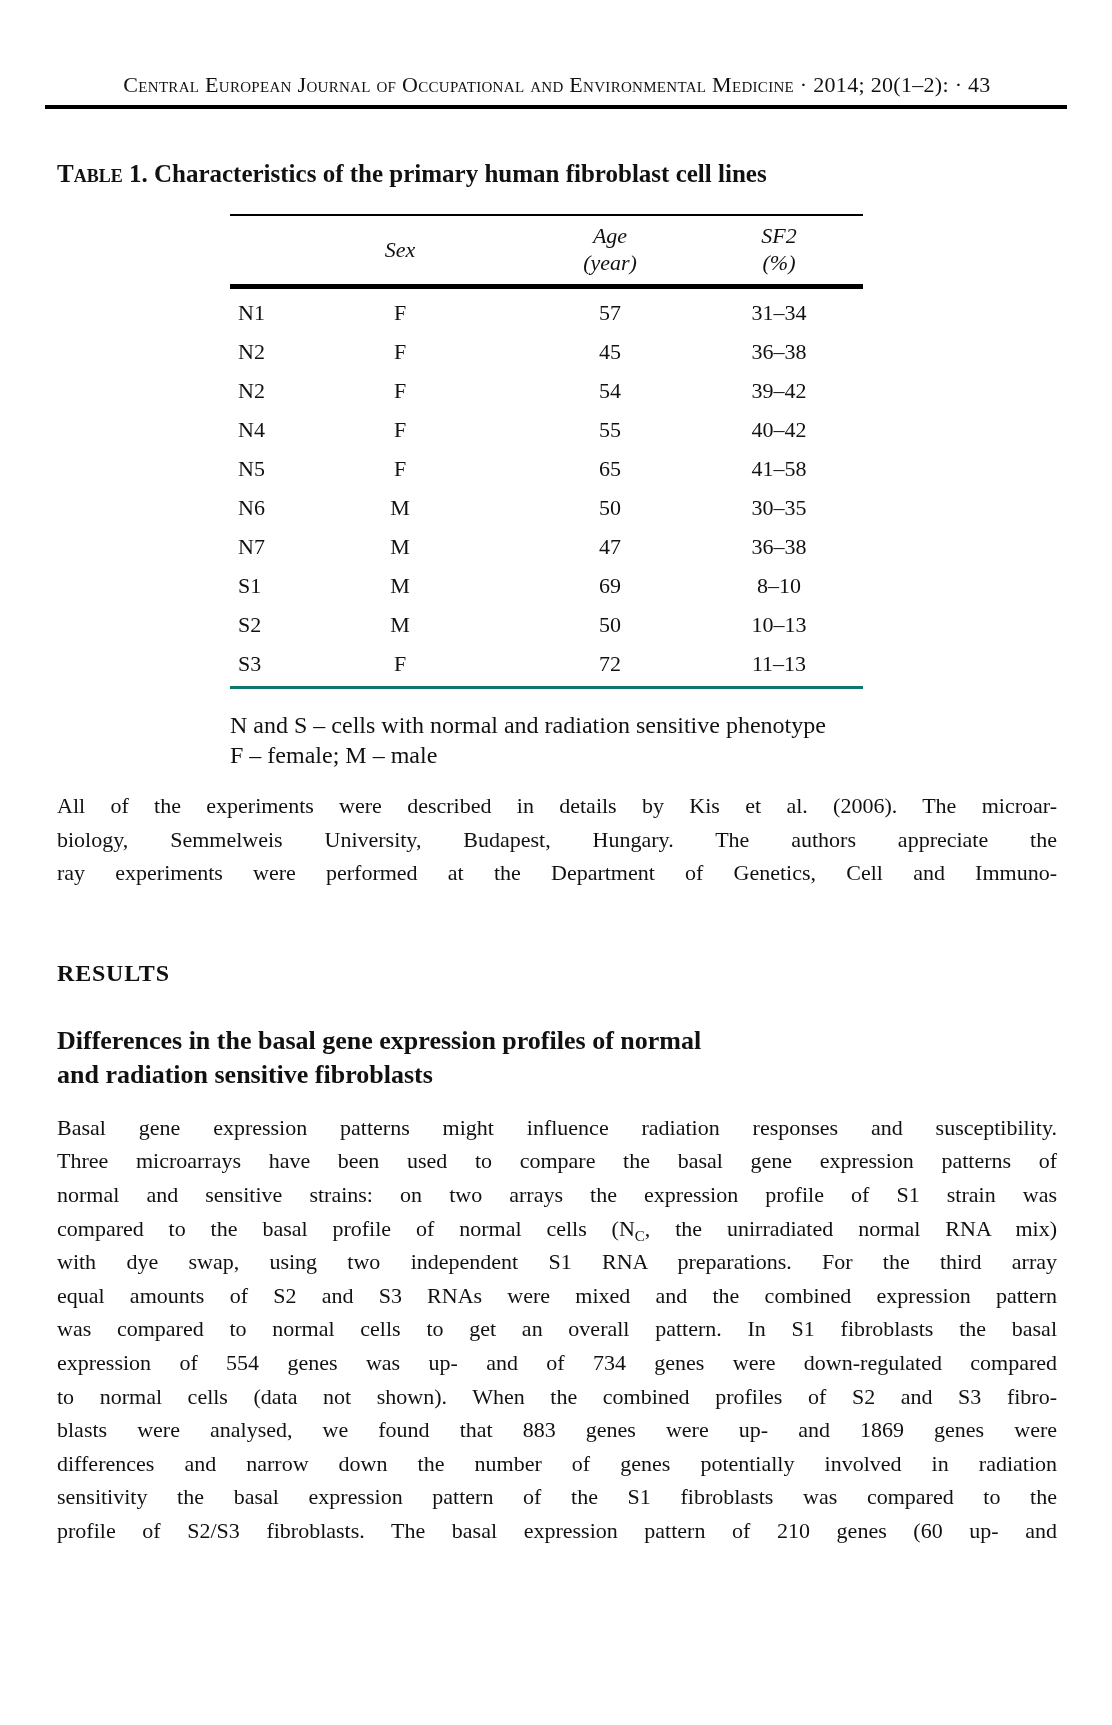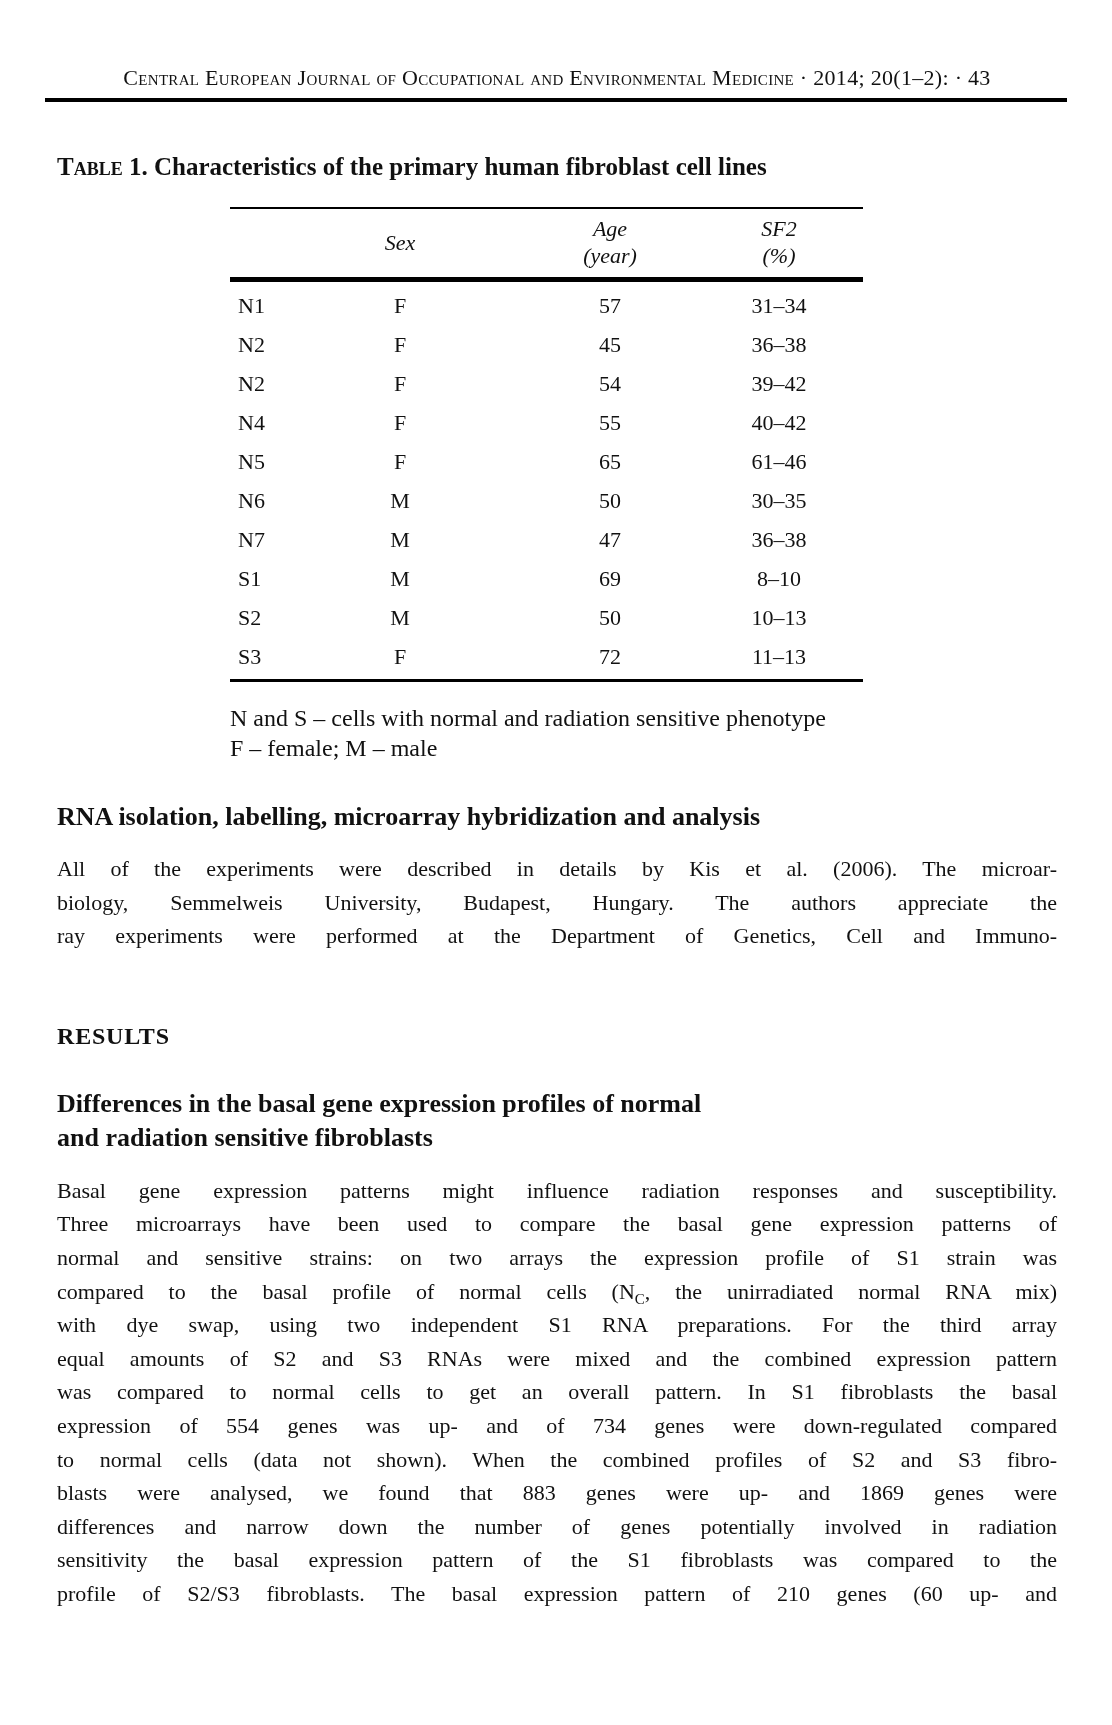--- a/index.html
+++ b/index.html
@@ -5,21 +5,21 @@
   html, body { margin: 0; padding: 0; background: #e8e8e8; }
   .page {
     position: relative;
     width: 1112px;
     height: 1725px;
     background: #ffffff;
     color: #111111;
     font-family: "Liberation Serif", "DejaVu Serif", serif;
     overflow: hidden;
   }
-  .content { margin: 9px 55px 0 57px; }
+  .content { margin: 16px 55px 0 57px; }
 
   
   .running-head {
     padding-top: 56px;
     text-align: center;
     font-variant: small-caps;
     font-size: 22px;
     line-height: 26px;
     letter-spacing: 0.3px;
     white-space: nowrap;
@@ -57,21 +57,21 @@
     line-height: 27px;
   }
   .thead .hcell { text-align: center; }
   .thead .h-sf2 { padding-right: 55px; }
   .trow {
     display: grid;
     grid-template-columns: 100px 140px 280px 113px;
     align-items: center;
     height: 39px;
   }
-  .trows { border-bottom: 3px solid #000000; padding-bottom: 3px; padding-top: 4px; }
+  .trows { border-bottom: 3px solid #0f766e; padding-bottom: 3px; padding-top: 4px; }
   .tcell { text-align: center; }
   .c-line { text-align: left; padding-left: 8px; }
   .c-sf2 { text-align: right; padding-right: 0; width: 100%; box-sizing: border-box; }
   .trow .c-sf2 { text-align: center; padding-right: 55px; }
 
   .footnotes {
     margin-left: 173px;
     margin-top: 22px;
     font-size: 24px;
     line-height: 29.5px;
@@ -152,21 +152,21 @@
           <div class="trow">
             <div class="tcell c-line">N4</div>
             <div class="tcell c-sex">F</div>
             <div class="tcell c-age">55</div>
             <div class="tcell c-sf2">40–42</div>
           </div>
           <div class="trow">
             <div class="tcell c-line">N5</div>
             <div class="tcell c-sex">F</div>
             <div class="tcell c-age">65</div>
-            <div class="tcell c-sf2">61–46</div>
+            <div class="tcell c-sf2">41–58</div>
           </div>
           <div class="trow">
             <div class="tcell c-line">N6</div>
             <div class="tcell c-sex">M</div>
             <div class="tcell c-age">50</div>
             <div class="tcell c-sf2">30–35</div>
           </div>
           <div class="trow">
             <div class="tcell c-line">N7</div>
             <div class="tcell c-sex">M</div>
@@ -192,21 +192,20 @@
             <div class="tcell c-sf2">11–13</div>
           </div>
         </div>
     </div>
 
     <div class="footnotes">
       <div>N and S – cells with normal and radiation sensitive phenotype</div>
       <div>F – female; M – male</div>
     </div>
 
-    <div class="h-sub">RNA isolation, labelling, microarray hybridization and analysis</div>
 
     <div class="para">
         <div class="jline">All of the experiments were described in details by Kis et al. (2006). The microar-</div>
         <div class="jline">biology, Semmelweis University, Budapest, Hungary. The authors appreciate the</div>
         <div class="jline">ray experiments were performed at the Department of Genetics, Cell and Immuno-</div>
       </div>
 
     <div class="h-results">RESULTS</div>
 
     <div class="h-diff">

